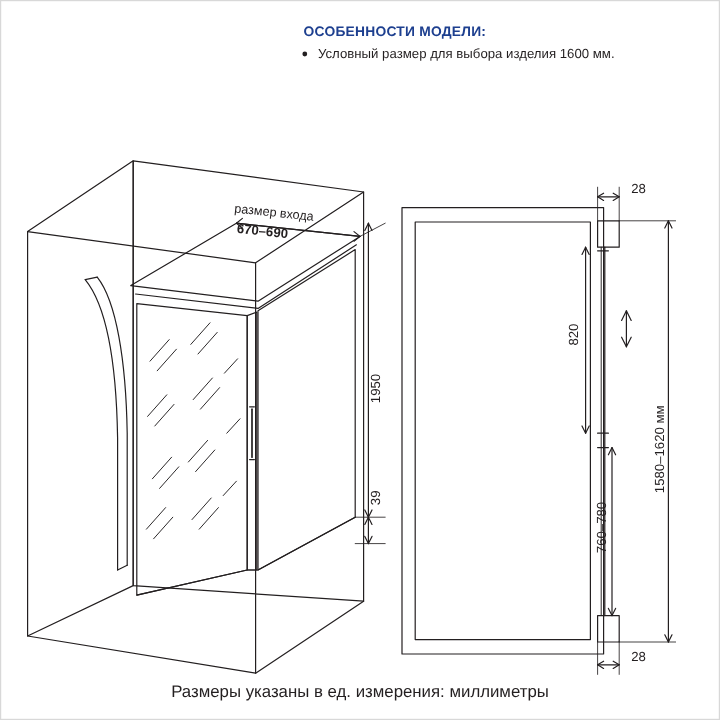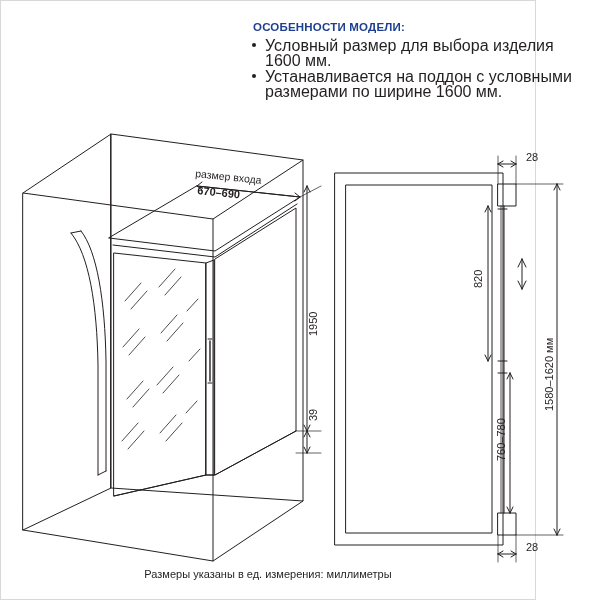--- a/index.html
+++ b/index.html
@@ -9,21 +9,21 @@
   body {
     width: 600px;
     height: 600px;
     background: #ffffff;
     font-family: "Liberation Sans", sans-serif;
     color: #231f20;
     overflow: hidden;
   }
   #page {
     position: relative;
-    width: 536px;
+    width: 600px;
     height: 600px;
     box-sizing: border-box;
     border: 1px solid #d8d8d8;
   }
   .features {
     position: absolute;
     left: 226px;
     top: 20px;
     width: 350px;
   }
@@ -34,42 +34,42 @@
     margin: 0 0 5px 26px;
     letter-spacing: .2px;
   }
   .features ul {
     margin: 0;
     padding: 0 0 0 38px;
     list-style: none;
   }
   .features li {
     position: relative;
-    font-size: 16px;
+    font-size: 11px;
     line-height: 15px;
     color: #231f20;
     margin-bottom: 1px;
   }
   .features li::before {
     content: "";
     position: absolute;
     left: -13px;
     top: 5px;
     width: 4px;
     height: 4px;
     border-radius: 50%;
     background: #231f20;
   }
   .footnote {
     position: absolute;
     left: 0;
     right: 0;
     top: 567px;
     text-align: center;
-    font-size: 11px;
+    font-size: 14px;
     color: #231f20;
   }
   svg {
     position: absolute;
     left: 0;
     top: 0;
   }
   .dimtext {
     font-family: "Liberation Sans", sans-serif;
     font-size: 11px;
@@ -83,21 +83,20 @@
 </style>
 </head>
 <body>
 
 <div id="page">
 
   <div class="features">
     <div class="features-title">ОСОБЕННОСТИ МОДЕЛИ:</div>
     <ul>
       <li>Условный размер для выбора изделия 1600 мм.</li>
-      <li>Устанавливается на поддон с условными размерами по ширине 1600 мм.</li>
     </ul>
   </div>
 
   <svg width="600" height="600" viewBox="0 0 600 600">
     <g fill="none" stroke="#231f20" stroke-width="1" stroke-linejoin="round" stroke-linecap="round">
 
       <g>
 
         <path d="M22 192 L110 133 L110 487 L22 529 Z"></path>
         <path d="M110 133 L302 159 L302 500 L110 487 Z"></path>

